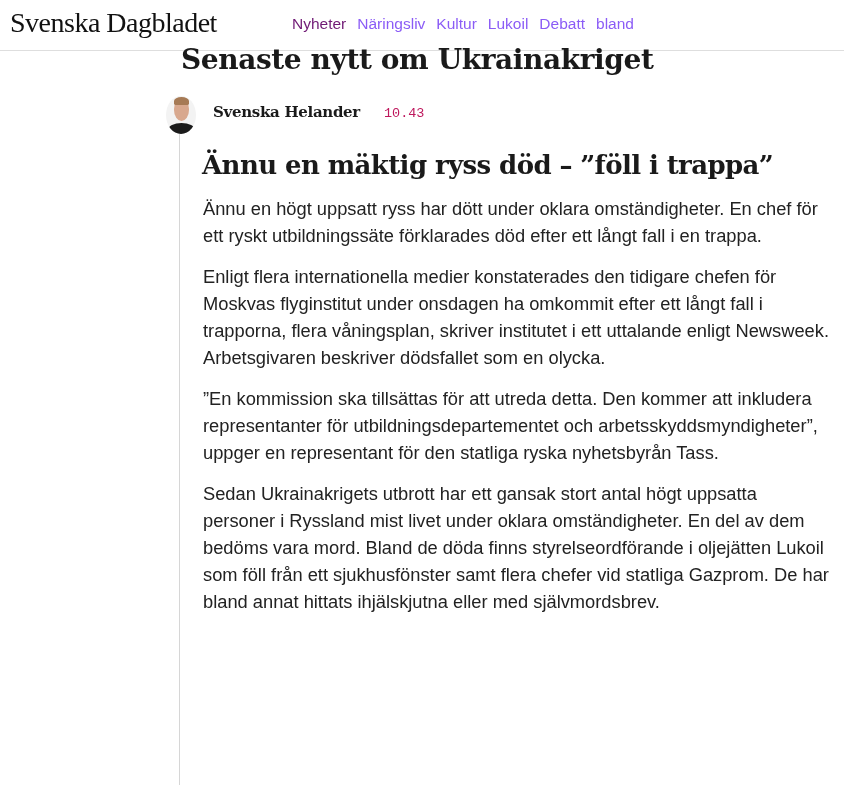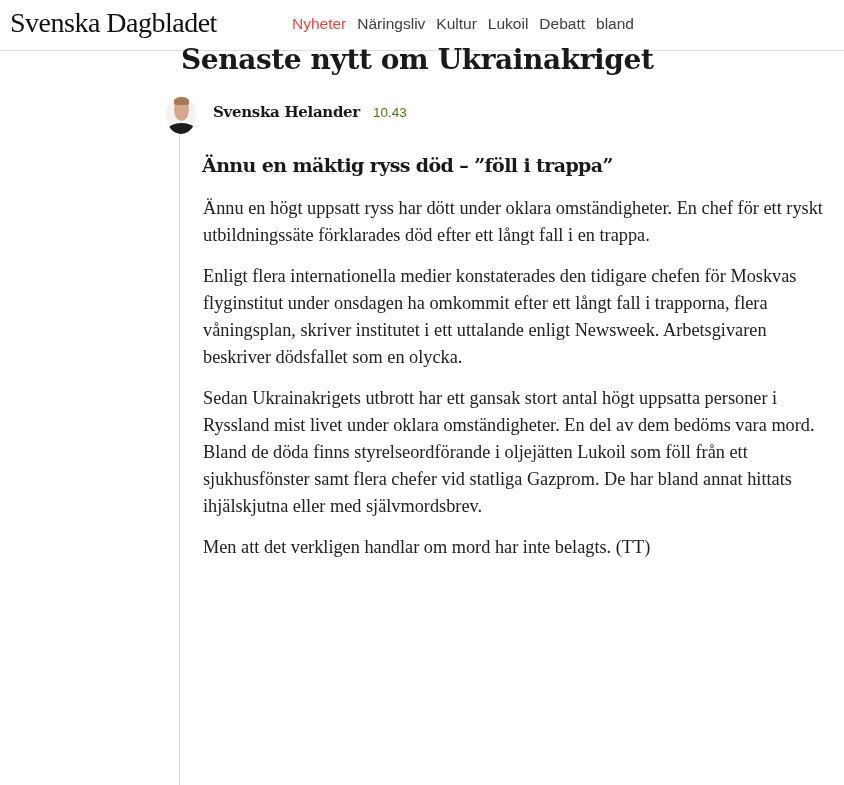--- a/index.html
+++ b/index.html
@@ -33,26 +33,26 @@
       position: absolute;
       left: 292px;
       top: 14px;
       display: flex;
       gap: 0;
       font-family: "Liberation Sans", sans-serif;
       font-size: 15.5px;
       line-height: 20px;
     }
     .nav a {
-      color: #404040;
+      color: #8b5cf6;
       text-decoration: none;
       margin-right: 11px;
       white-space: nowrap;
     }
-    .nav a.active { color: #ef4444; }
+    .nav a.active { color: #701a75; }
 
     .section-title {
       position: absolute;
       left: 181px;
       top: 44px;
       font-family: "DejaVu Serif", serif;
       font-weight: bold;
       font-size: 28px;
       color: #1a1a1a;
       letter-spacing: -0.4px;
@@ -109,45 +109,45 @@
       line-height: 22px;
     }
     .author-name {
       font-family: "DejaVu Serif", serif;
       font-weight: bold;
       font-size: 15px;
       color: #1a1a1a;
       letter-spacing: -0.3px;
     }
     .author-time {
-      font-family: Liberation Sans, sans-serif;
+      font-family: Liberation Mono, monospace;
       font-size: 13.5px;
-      color: #4d7c0f;
-      margin-left: 9px;
+      color: #be185d;
+      margin-left: 20px;
     }
 
     .post-title {
       position: absolute;
       left: 202px;
       top: 148px;
       font-family: "DejaVu Serif", serif;
       font-weight: bold;
-      font-size: 19px;
+      font-size: 26px;
       letter-spacing: -0.6px;
       color: #1a1a1a;
       white-space: nowrap;
       line-height: 34px;
     }
 
     .body {
       position: absolute;
       left: 203px;
       top: 195px;
       width: 630px;
-      font-family: Liberation Serif, serif;
+      font-family: Liberation Sans, sans-serif;
       font-size: 18.3px;
       line-height: 27px;
       color: #222222;
     }
     .body p { margin-bottom: 14px; }
   </style>
 </head>
 <body>
 
 <div class="header">
@@ -175,15 +175,15 @@
 <div class="author-row">
   <span class="author-name">Svenska Helander</span>
   <span class="author-time">10.43</span>
 </div>
 
 <h3 class="post-title">Ännu en mäktig ryss död – ”föll i trappa”</h3>
 
 <div class="body">
   <p>Ännu en högt uppsatt ryss har dött under oklara omständigheter. En chef för ett ryskt utbildningssäte förklarades död efter ett långt fall i en trappa.</p>
   <p>Enligt flera internationella medier konstaterades den tidigare chefen för Moskvas flyginstitut under onsdagen ha omkommit efter ett långt fall i trapporna, flera våningsplan, skriver institutet i ett uttalande enligt Newsweek. Arbetsgivaren beskriver dödsfallet som en olycka.</p>
+  <p>”En kommission ska tillsättas för att utreda detta. Den kommer att inkludera representanter för utbildningsdepartementet och arbetsskyddsmyndigheter”, uppger en representant för den statliga ryska nyhetsbyrån Tass.</p>
   <p>Sedan Ukrainakrigets utbrott har ett gansak stort antal högt uppsatta personer i Ryssland mist livet under oklara omständigheter. En del av dem bedöms vara mord. Bland de döda finns styrelseordförande i oljejätten Lukoil som föll från ett sjukhusfönster samt flera chefer vid statliga Gazprom. De har bland annat hittats ihjälskjutna eller med självmordsbrev.</p>
-  <p>Men att det verkligen handlar om mord har inte belagts. (TT)</p>
 </div>
 
 </body></html>

